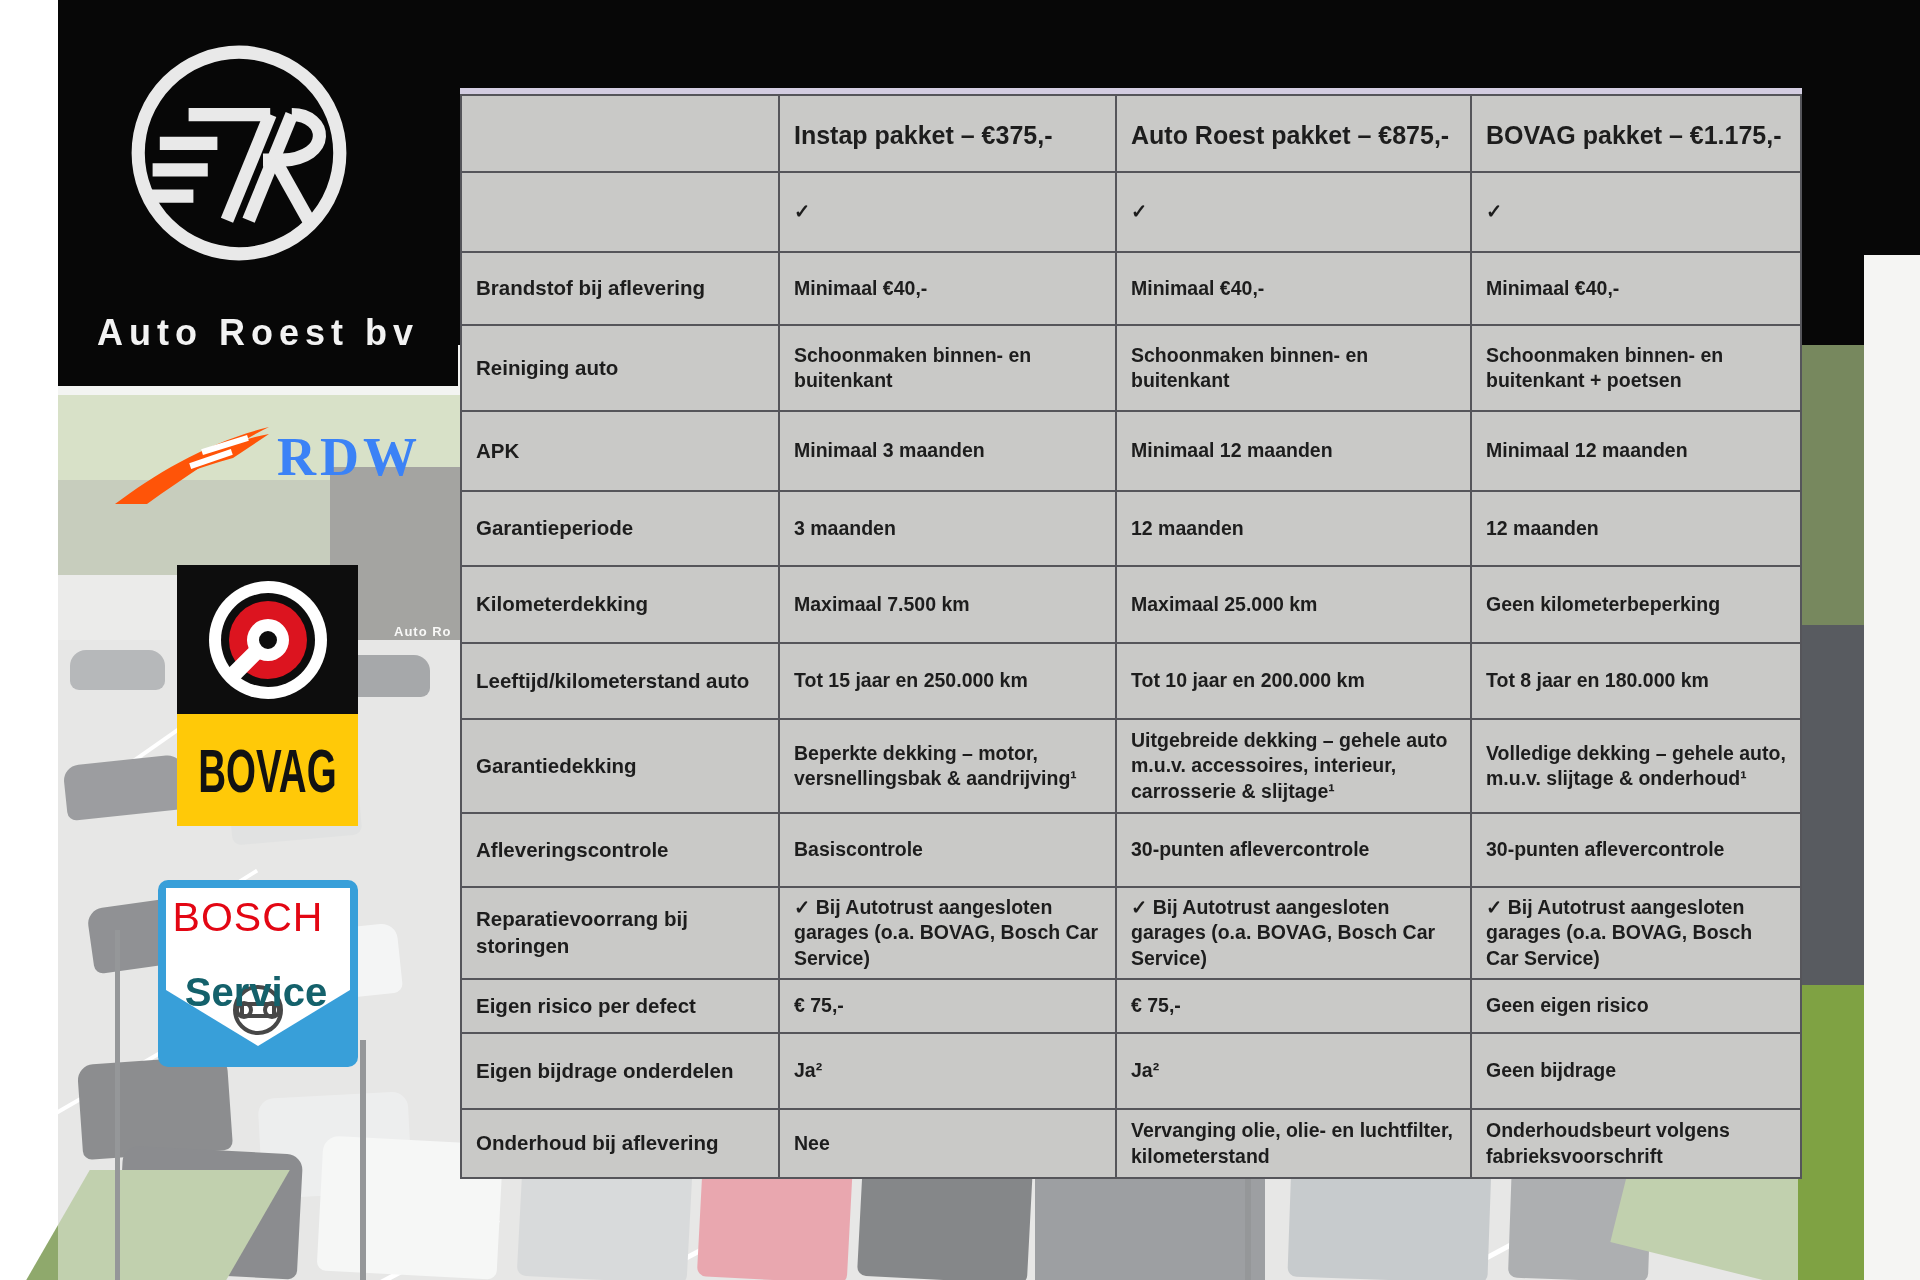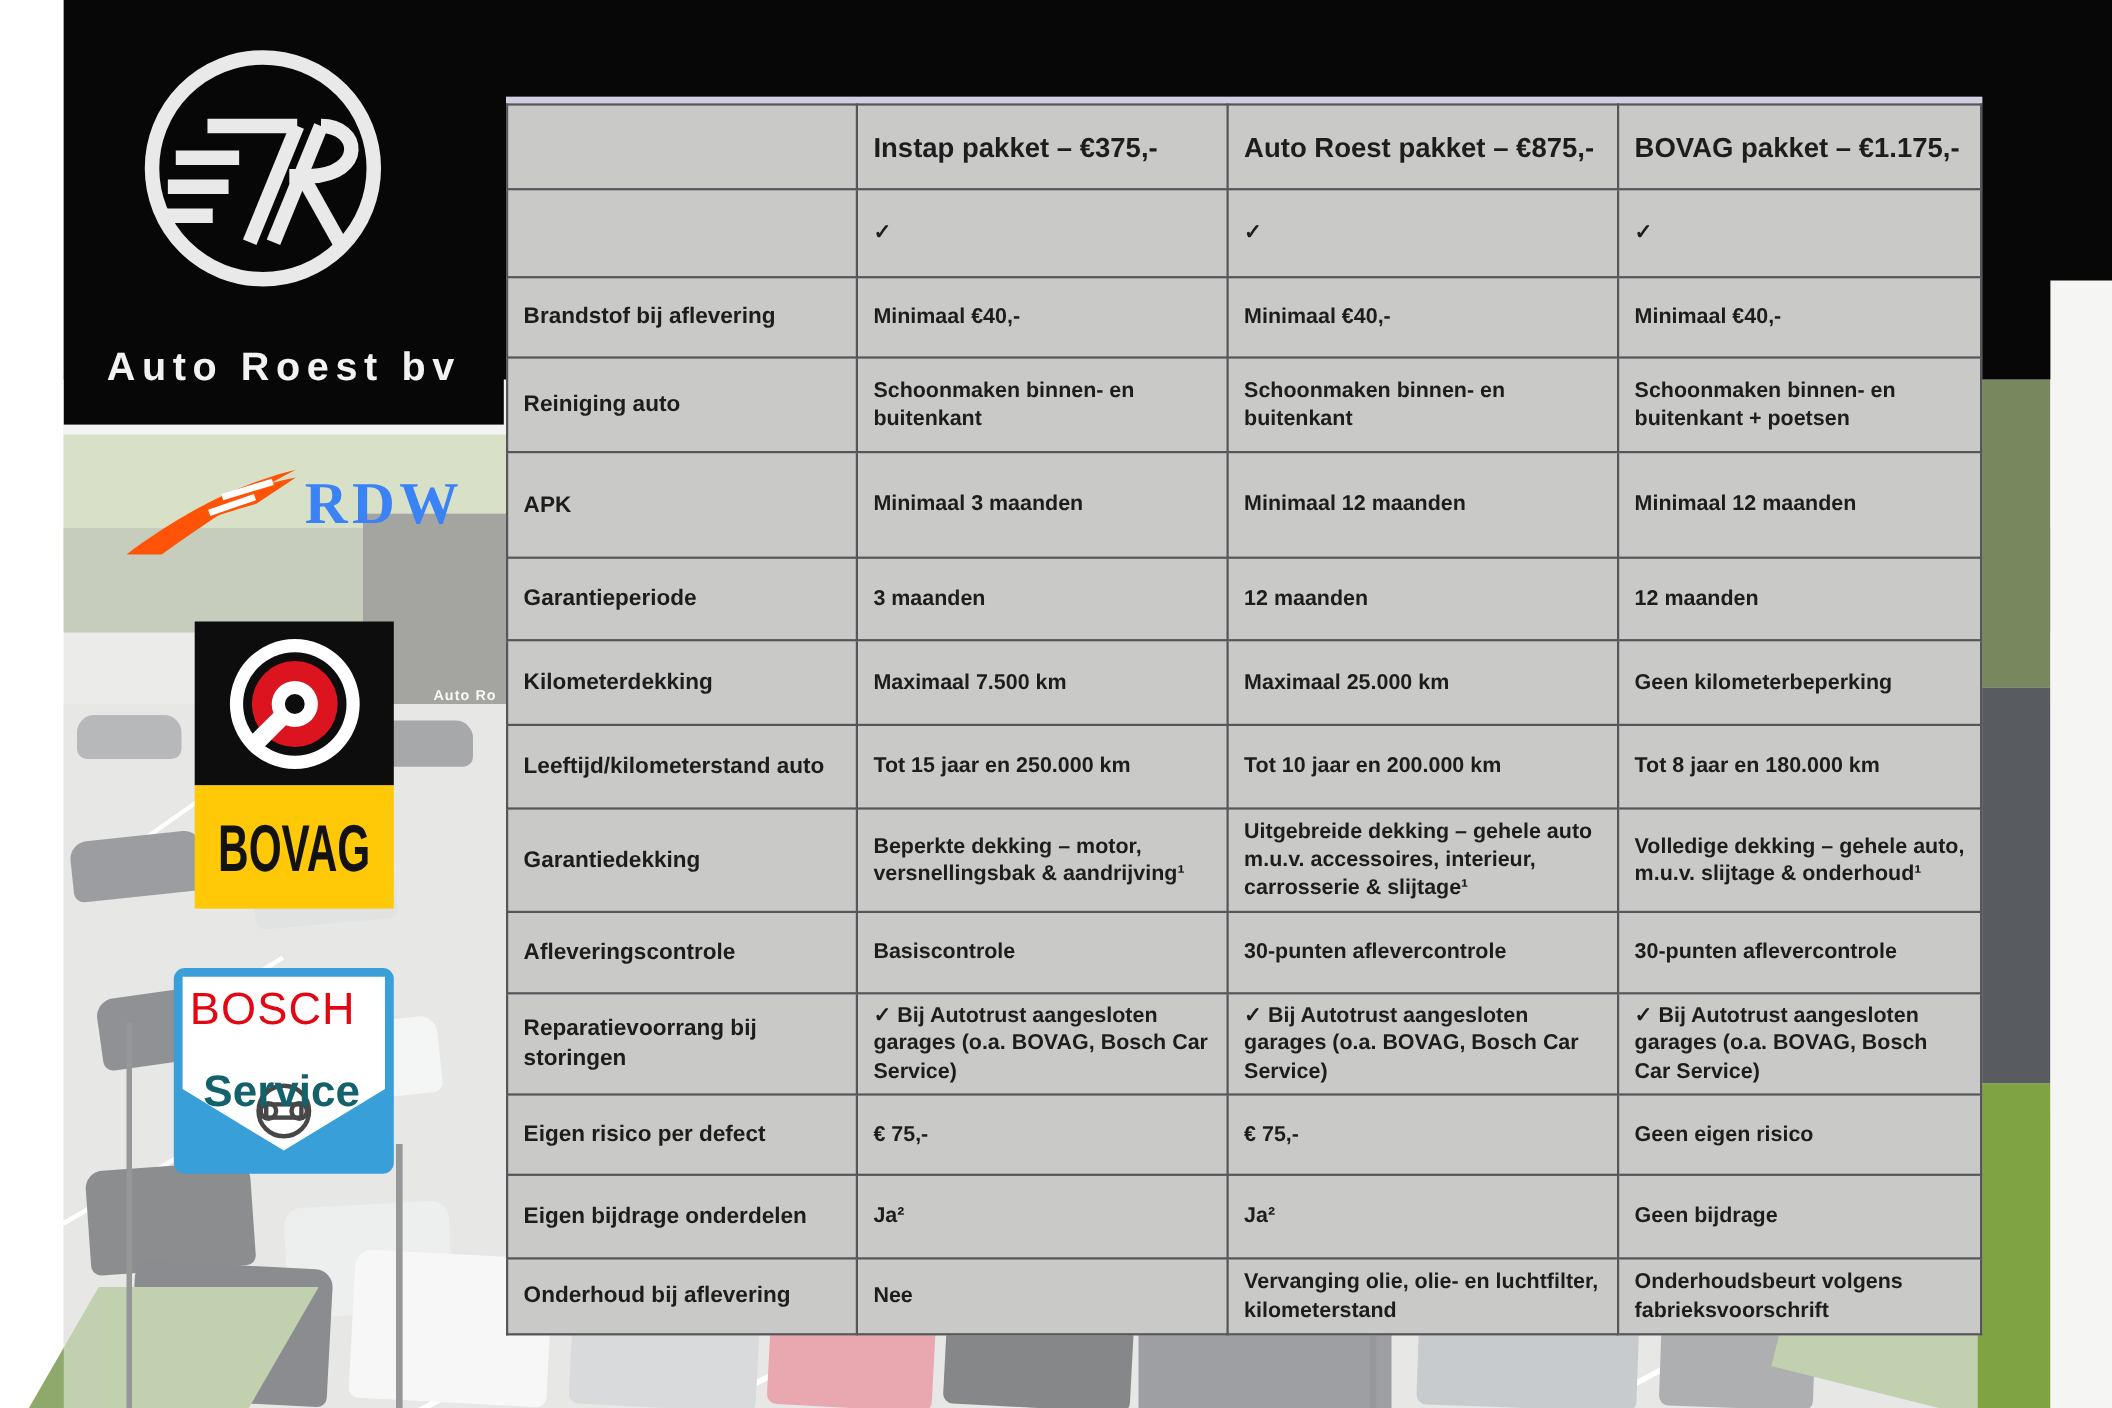--- a/index.html
+++ b/index.html
@@ -201,21 +201,21 @@
             <td>Minimaal €40,-</td>
             <td>Minimaal €40,-</td>
             <td>Minimaal €40,-</td>
           </tr>
           <tr style="height: 86px;">
             <td class="lbl">Reiniging auto</td>
             <td>Schoonmaken binnen- en buitenkant</td>
             <td>Schoonmaken binnen- en buitenkant</td>
             <td>Schoonmaken binnen- en buitenkant + poetsen</td>
           </tr>
-          <tr style="height: 96px;">
+          <tr style="height: 80px;">
             <td class="lbl">APK</td>
             <td>Minimaal 3 maanden</td>
             <td>Minimaal 12 maanden</td>
             <td>Minimaal 12 maanden</td>
           </tr>
           <tr style="height: 75px;">
             <td class="lbl">Garantieperiode</td>
             <td>3 maanden</td>
             <td>12 maanden</td>
             <td>12 maanden</td>
@@ -243,21 +243,21 @@
             <td>Basiscontrole</td>
             <td>30-punten aflevercontrole</td>
             <td>30-punten aflevercontrole</td>
           </tr>
           <tr style="height: 92px;">
             <td class="lbl">Reparatievoorrang bij storingen</td>
             <td>✓ Bij Autotrust aangesloten garages (o.a. BOVAG, Bosch Car Service)</td>
             <td>✓ Bij Autotrust aangesloten garages (o.a. BOVAG, Bosch Car Service)</td>
             <td>✓ Bij Autotrust aangesloten garages (o.a. BOVAG, Bosch Car Service)</td>
           </tr>
-          <tr style="height: 73px;">
+          <tr style="height: 54px;">
             <td class="lbl">Eigen risico per defect</td>
             <td>€ 75,-</td>
             <td>€ 75,-</td>
             <td>Geen eigen risico</td>
           </tr>
           <tr style="height: 76px;">
             <td class="lbl">Eigen bijdrage onderdelen</td>
             <td>Ja²</td>
             <td>Ja²</td>
             <td>Geen bijdrage</td>

